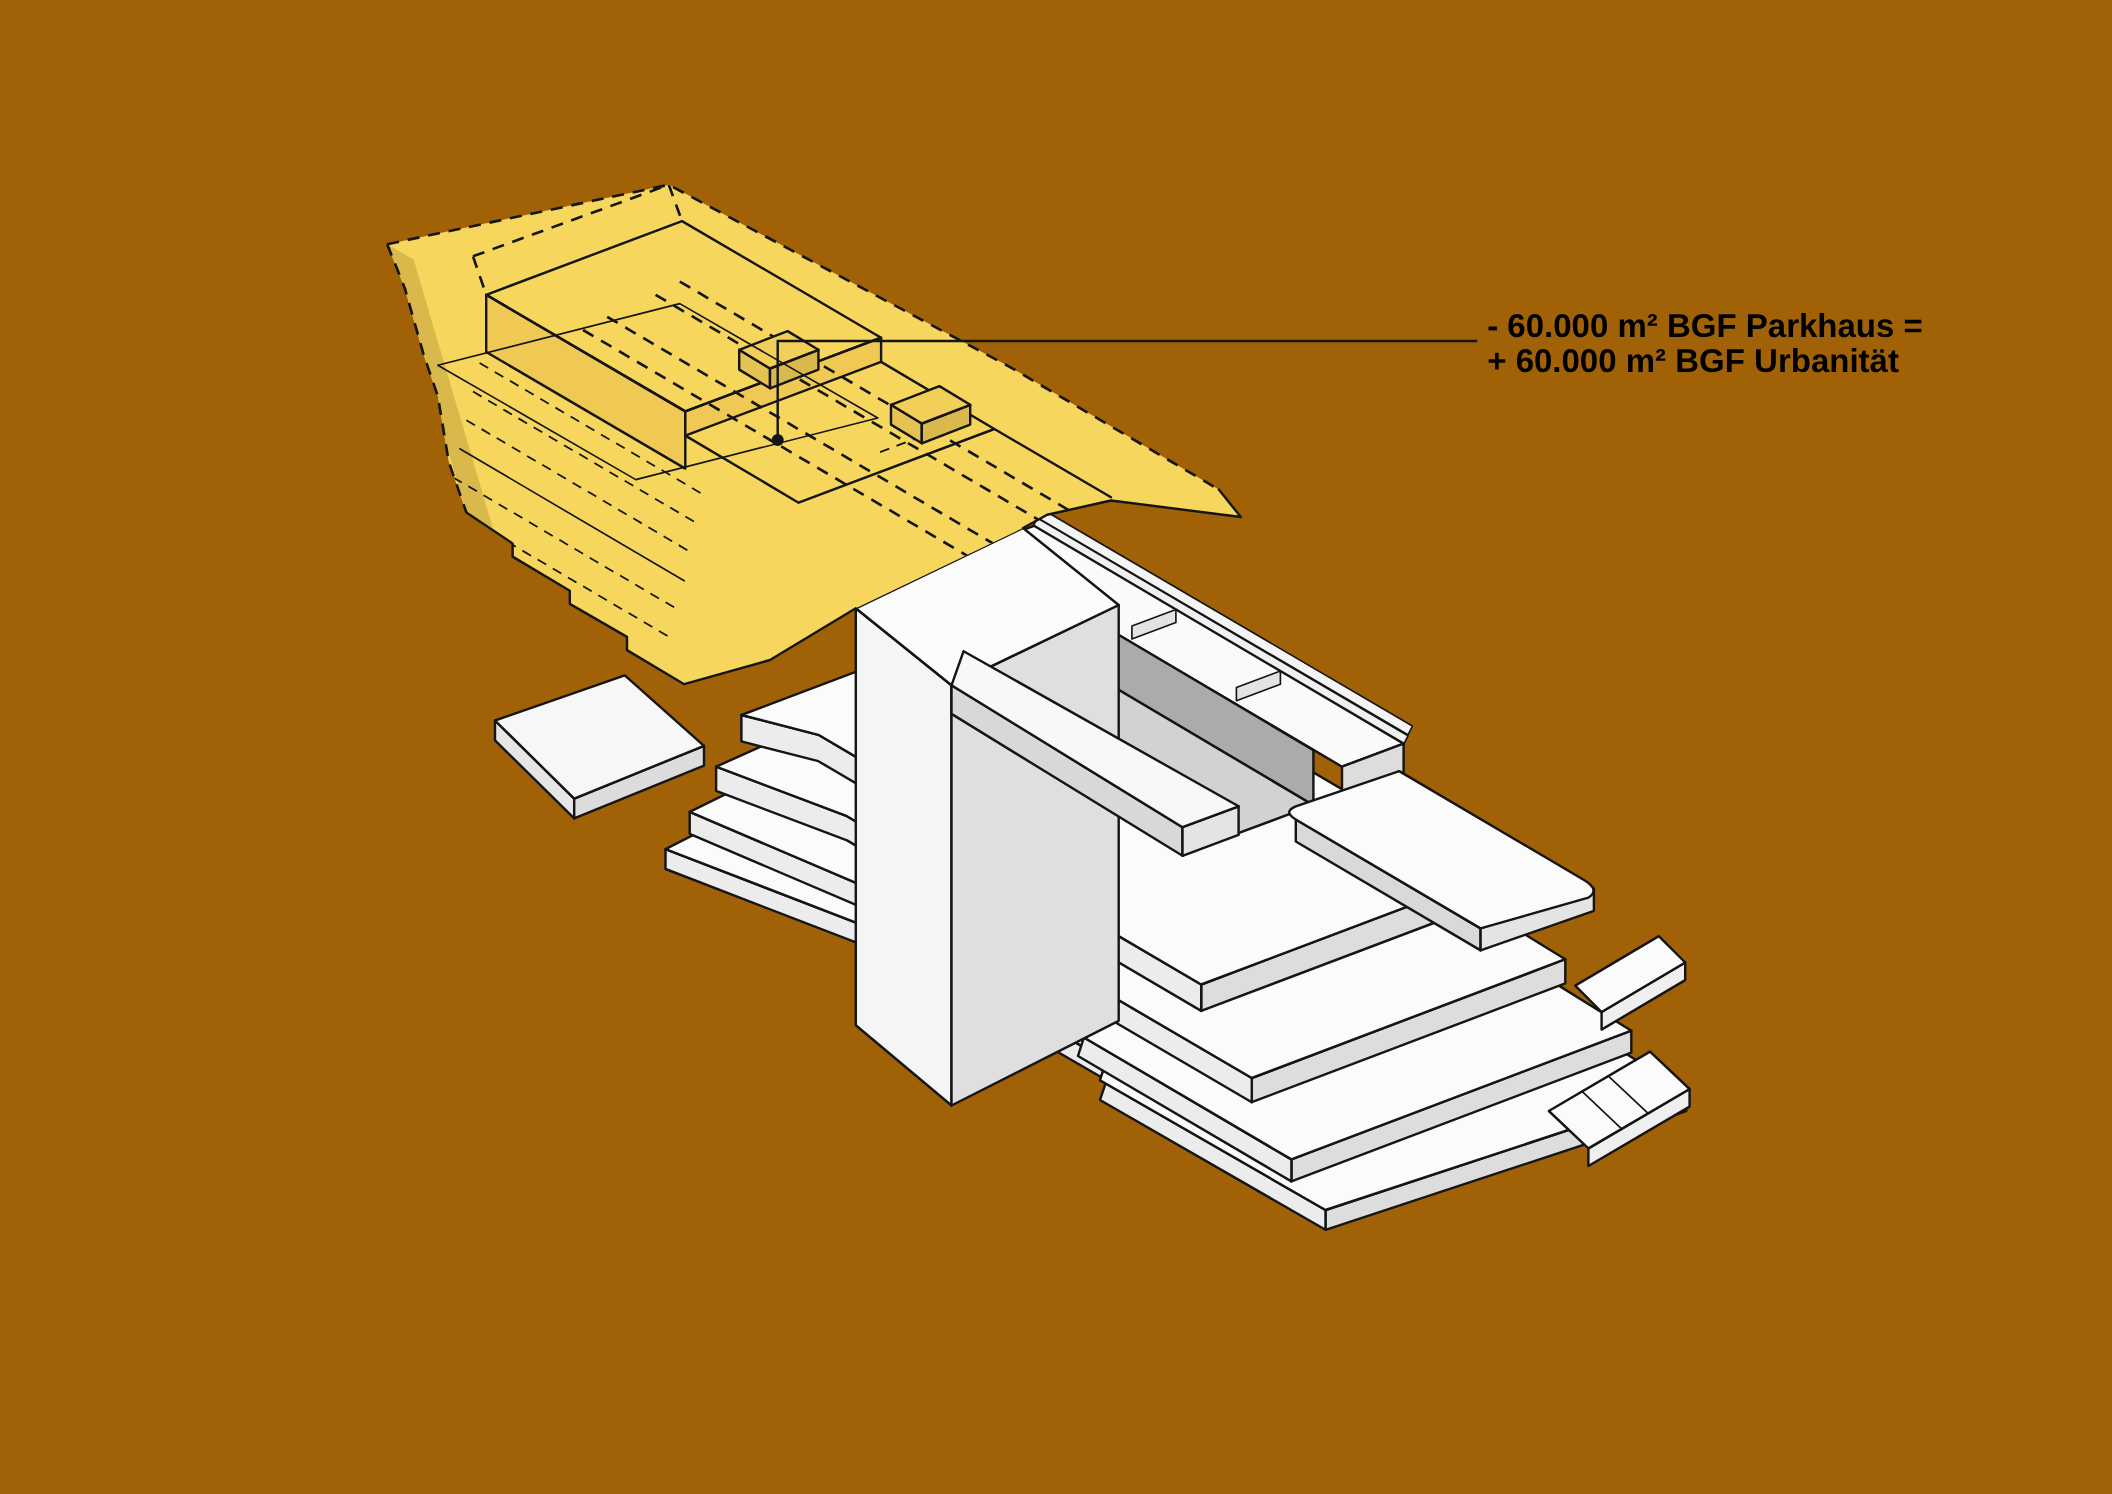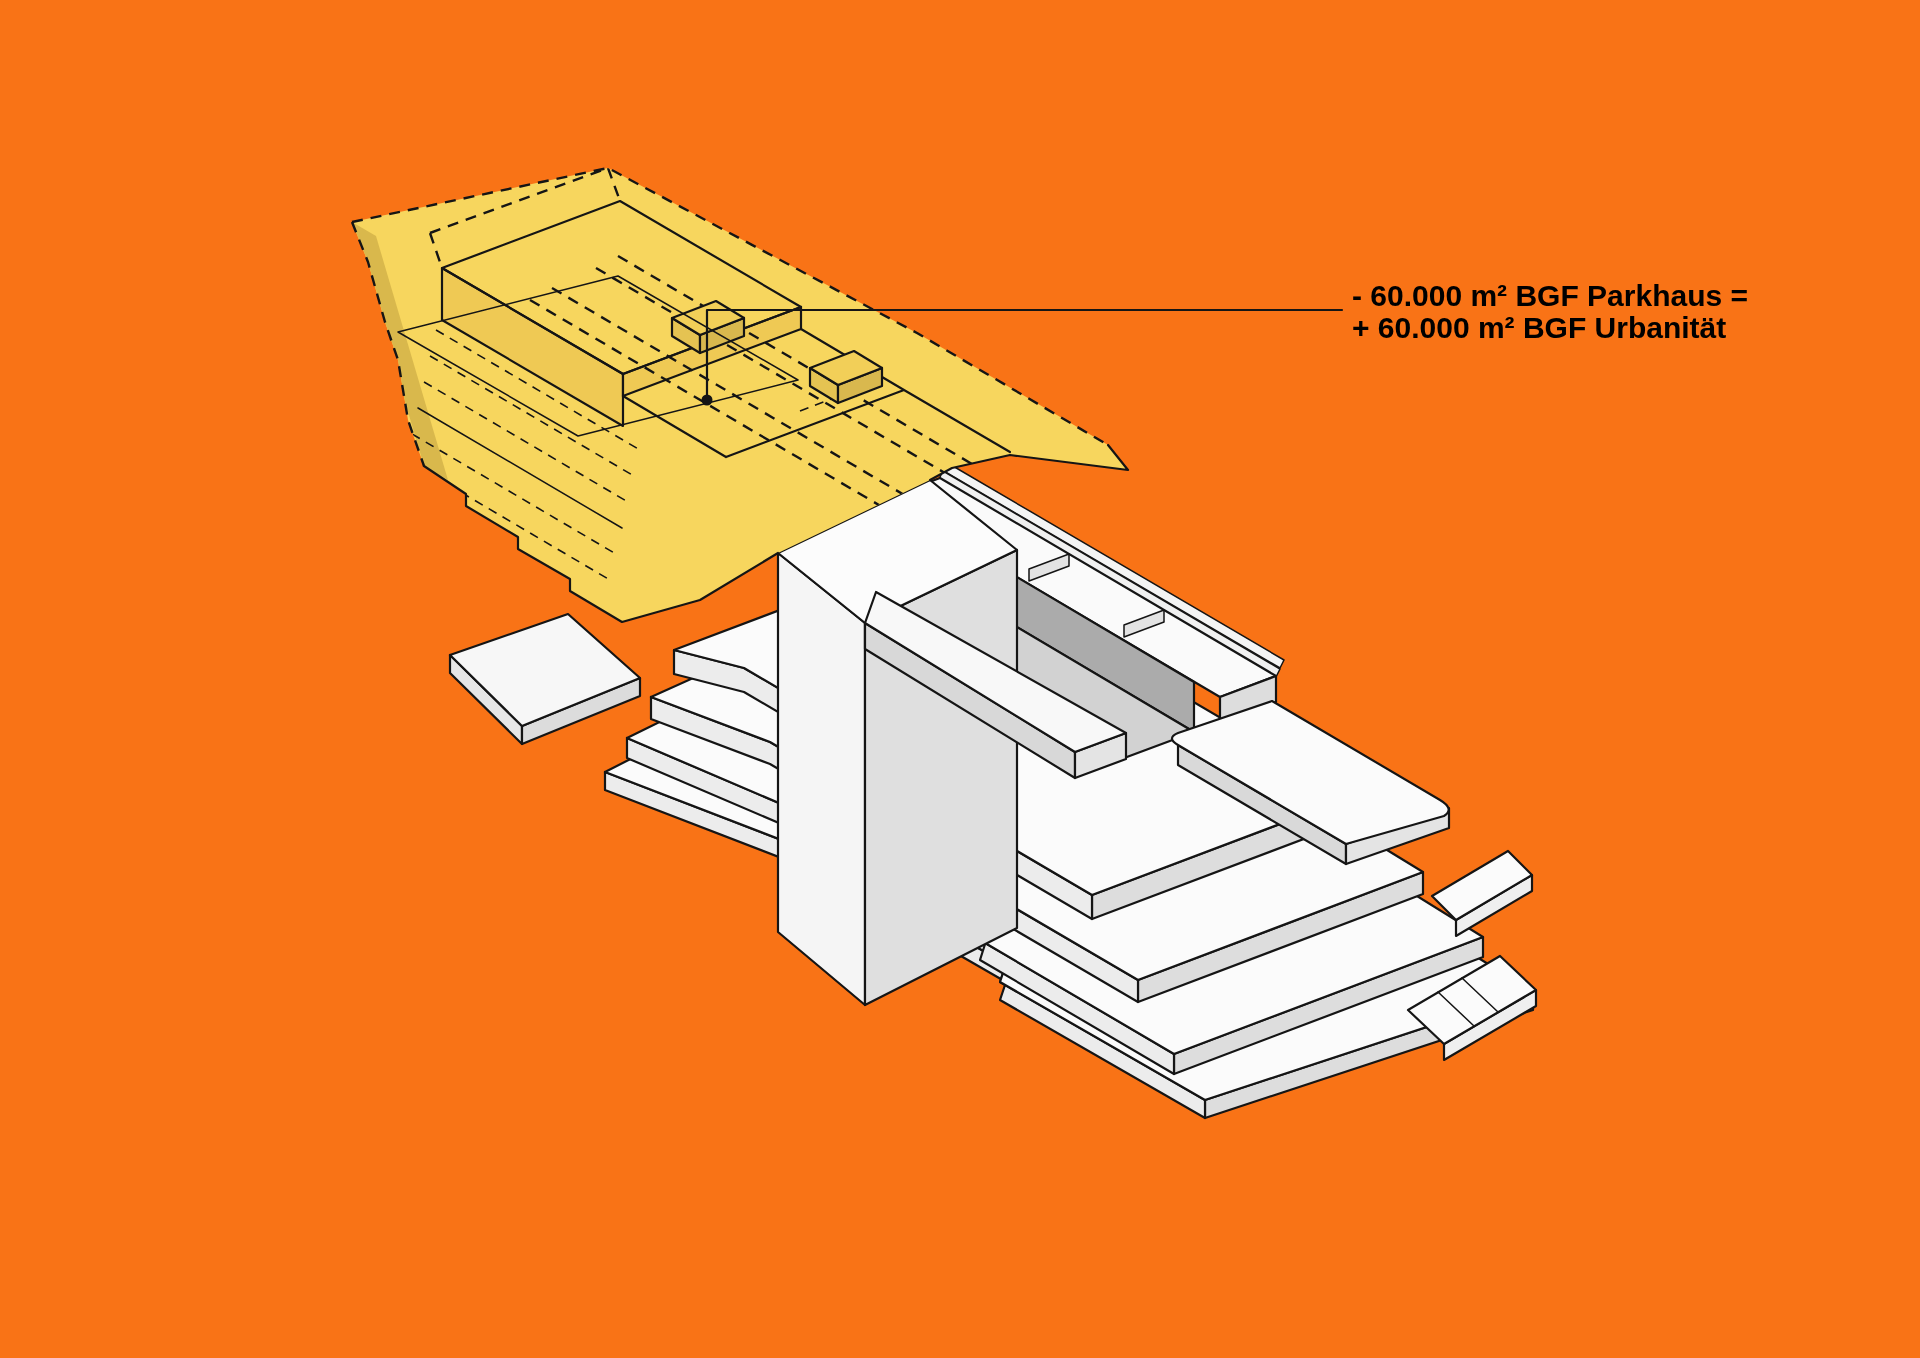--- a/index.html
+++ b/index.html
@@ -1,16 +1,16 @@
 <!DOCTYPE html>
 <html><head>
 <meta charset="utf-8">
 <style>
   html,body{margin:0;padding:0;background:#fff;}
-  .page{position:relative;width:1920px;height:1358px;background:#f97316;overflow:hidden;
+  .page{position:relative;width:1920px;height:1358px;background:#a16207;overflow:hidden;
         font-family:"Liberation Sans", sans-serif;}
   svg{display:block;}
   .ann-text{font-family:"Liberation Sans", sans-serif;font-weight:700;font-size:30px;fill:#000;}
   
   .ol     {stroke:#151515;stroke-width:2.2;stroke-linejoin:round;stroke-linecap:round;}
   .ol-thin{stroke:#151515;stroke-width:1.5;stroke-linejoin:round;stroke-linecap:round;}
   .dash   {stroke:#151515;stroke-width:2.4;stroke-linejoin:round;stroke-linecap:butt;
            stroke-dasharray:11 8;fill:none;}
   .dash-thin{stroke:#151515;stroke-width:1.6;stroke-dasharray:9 7;fill:none;}
   .nofill {fill:none;}

